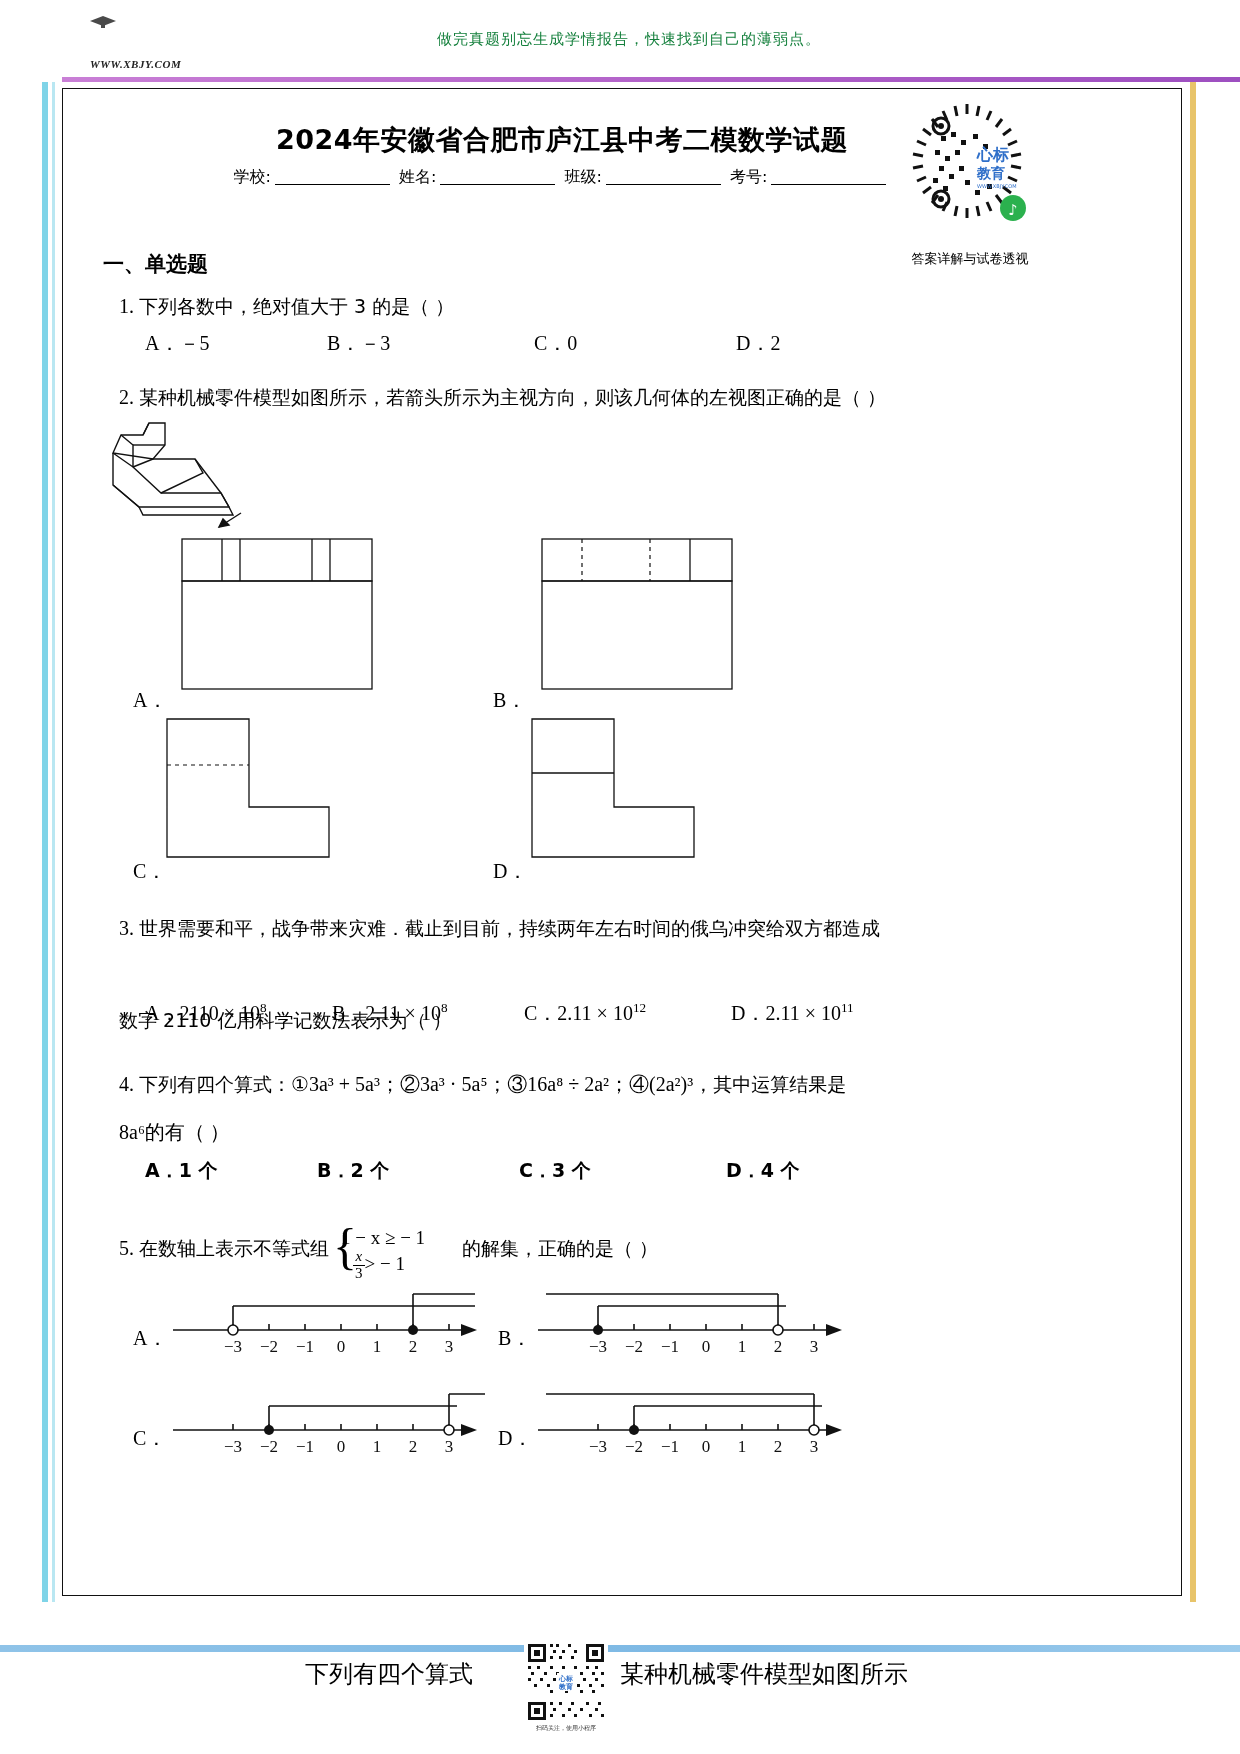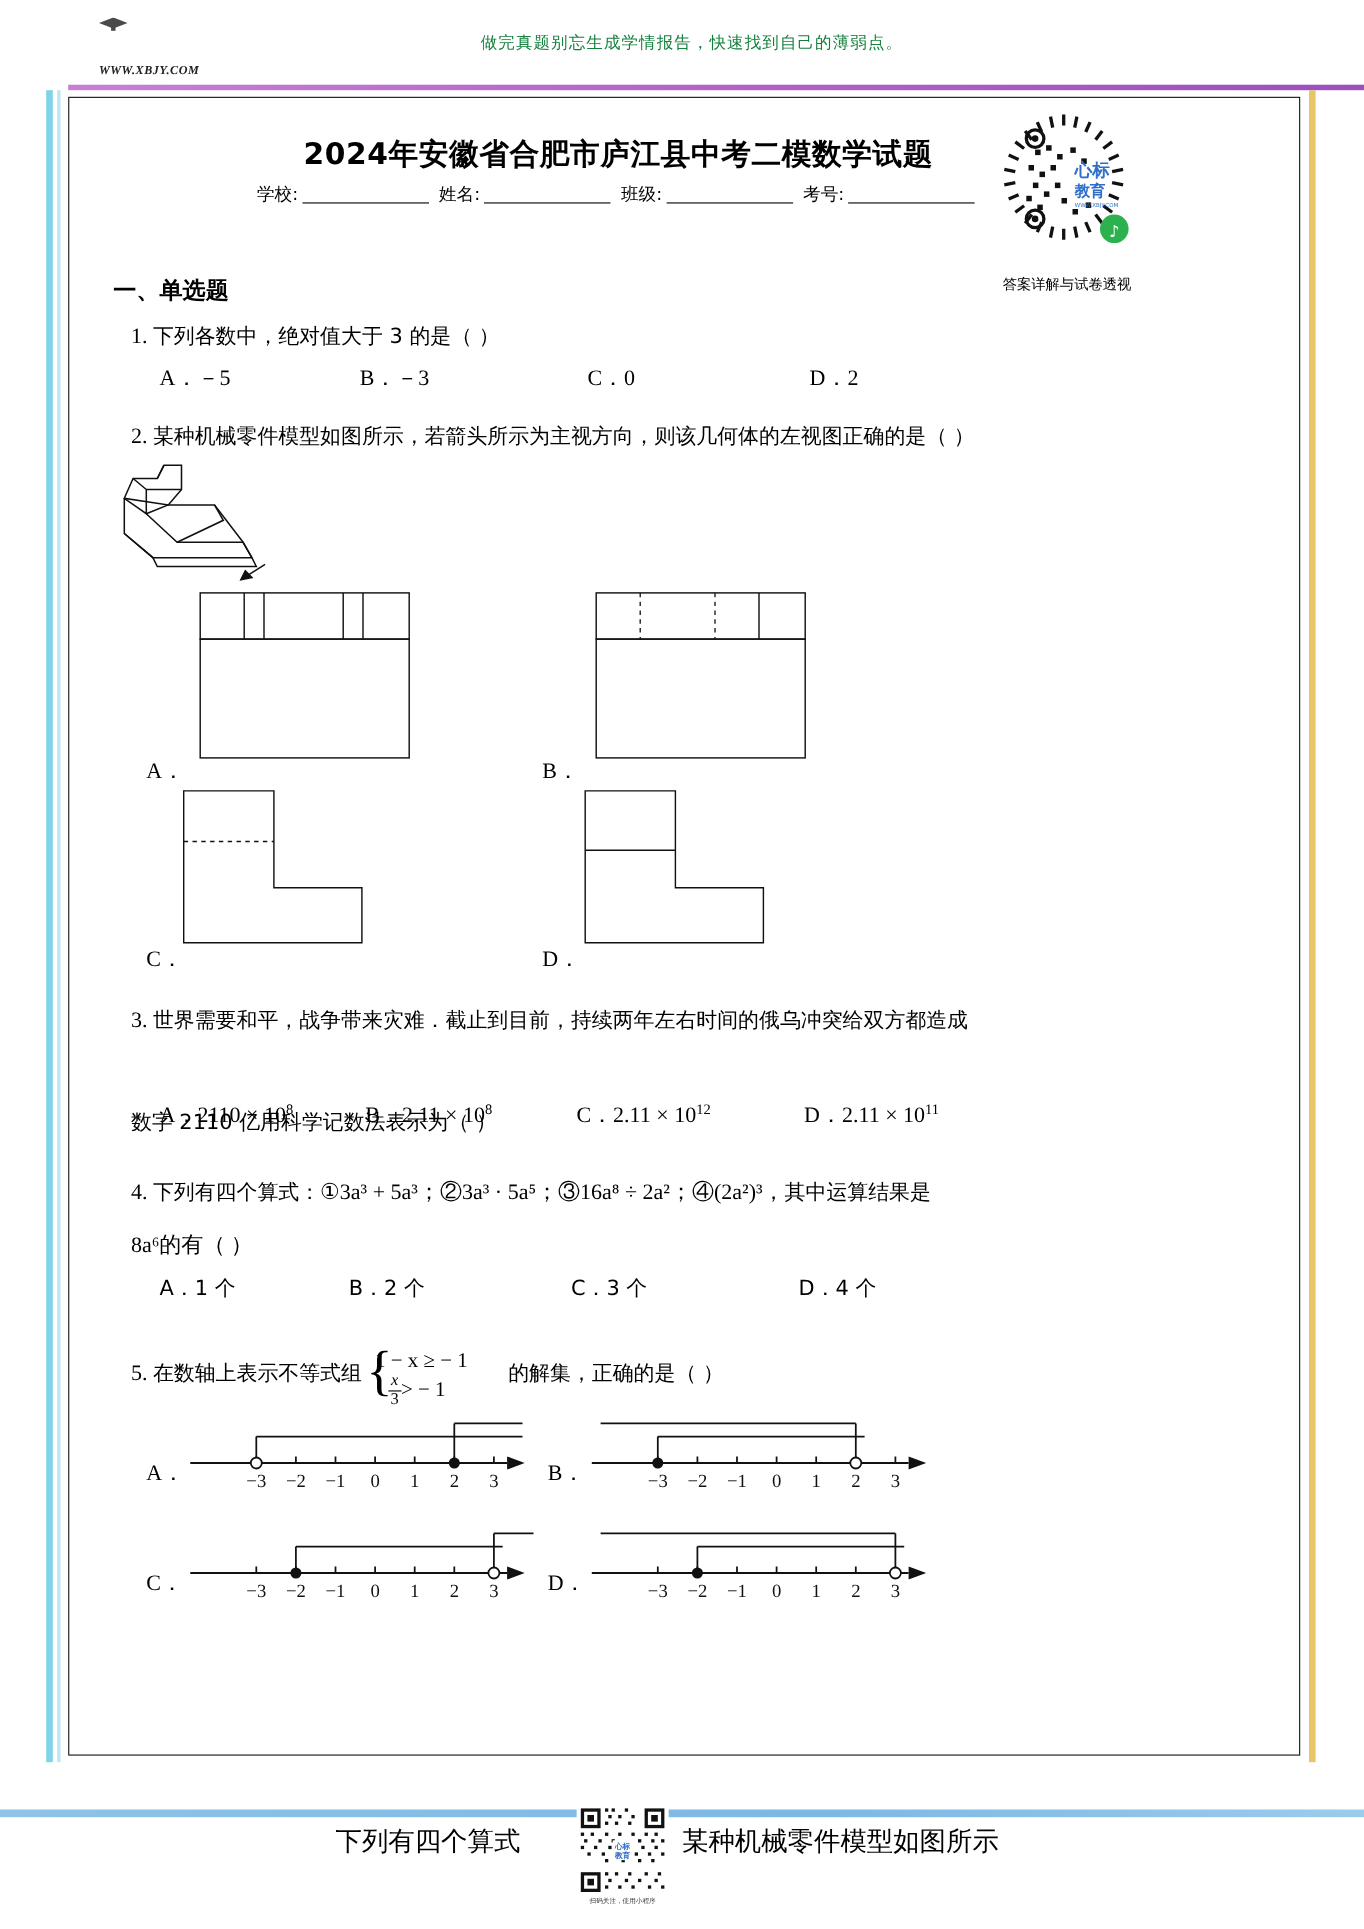--- a/index.html
+++ b/index.html
@@ -132,21 +132,21 @@
   #q3{ top:905px; width:1010px; line-height:46px; }
   #q3opts{ top:1000px; left:133px; }
   #q3opts .opt:nth-child(1){ width:175px; }
   #q3opts .opt:nth-child(2){ width:180px; }
   #q3opts .opt:nth-child(3){ width:195px; }
 
   
   #q4{ top:1060px; width:1020px; line-height:48px; }
 
   
-  #q4opts{ top:1158px; left:133px; }
+  #q4opts{ top:1158px; left:133px;font-weight:bold; }
   #q4opts .opt:nth-child(1){ width:160px; }
   #q4opts .opt:nth-child(2){ width:190px; }
   #q4opts .opt:nth-child(3){ width:195px; }
 
   #q5{ top:1222px; width:1020px; }
   #q5-figs{ position:absolute; left:103px; top:1272px; width:1020px; height:190px; }
 
   
   .sys{
     display:inline-block; vertical-align:middle; position:relative;

